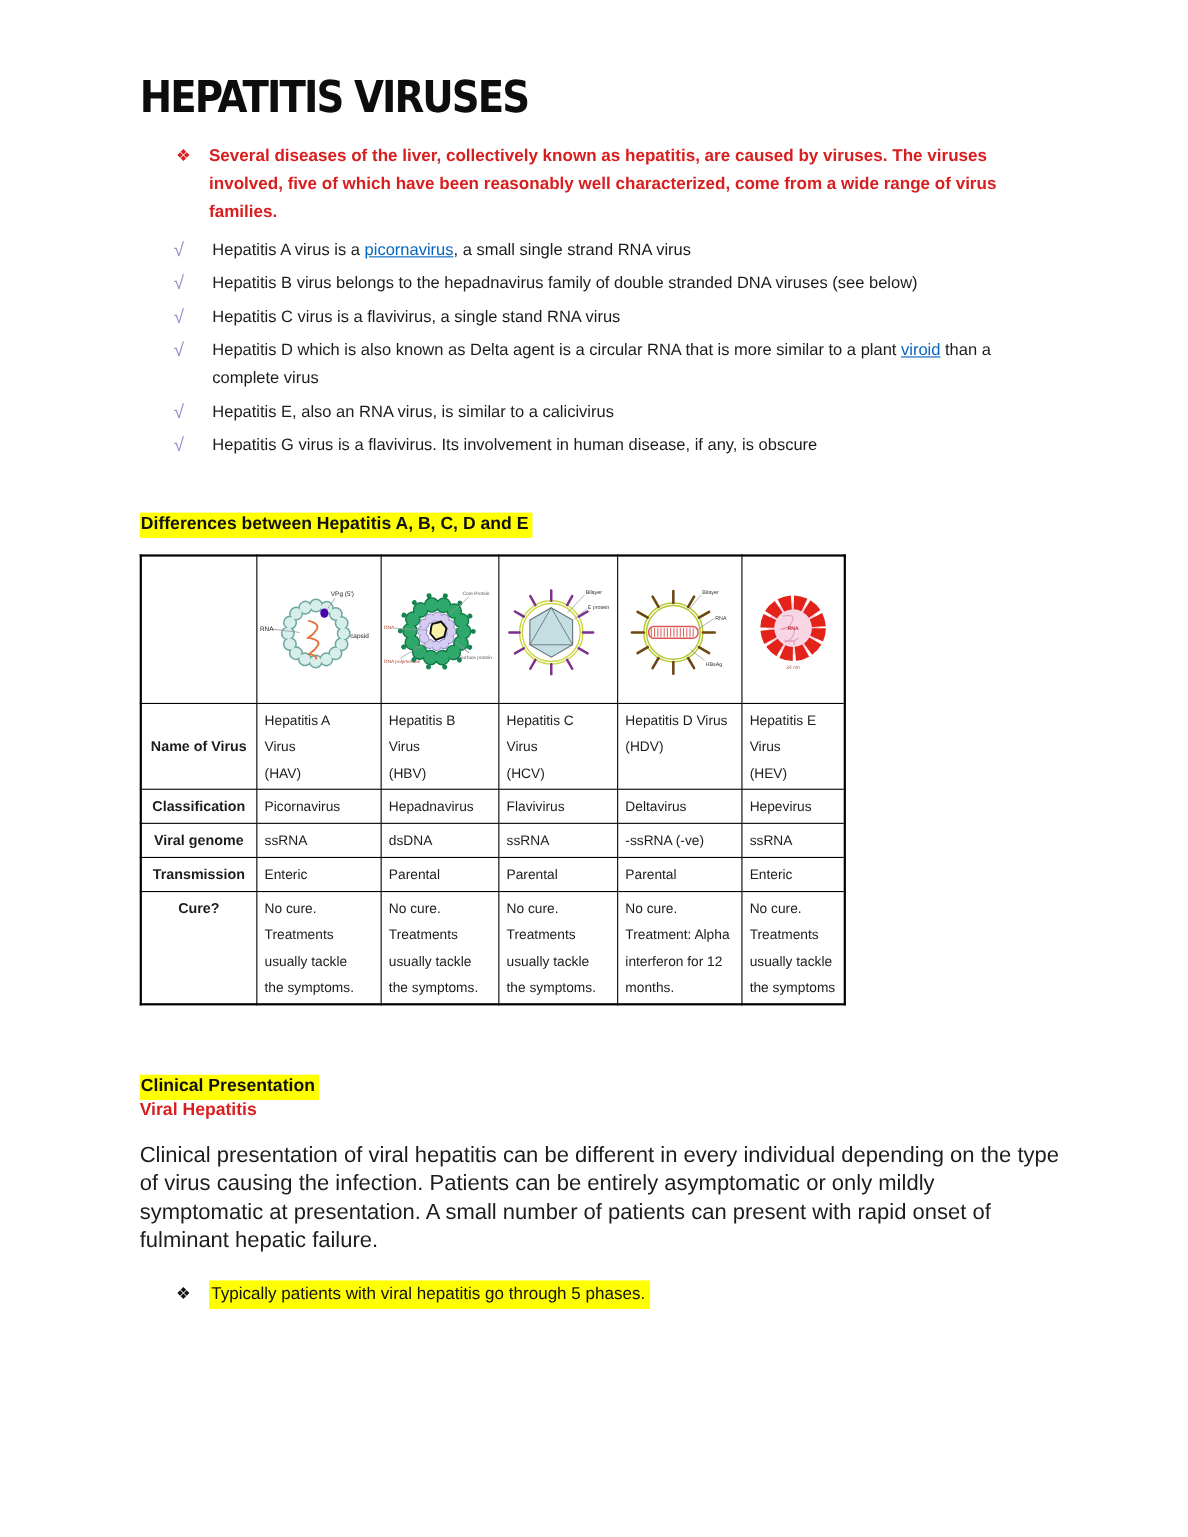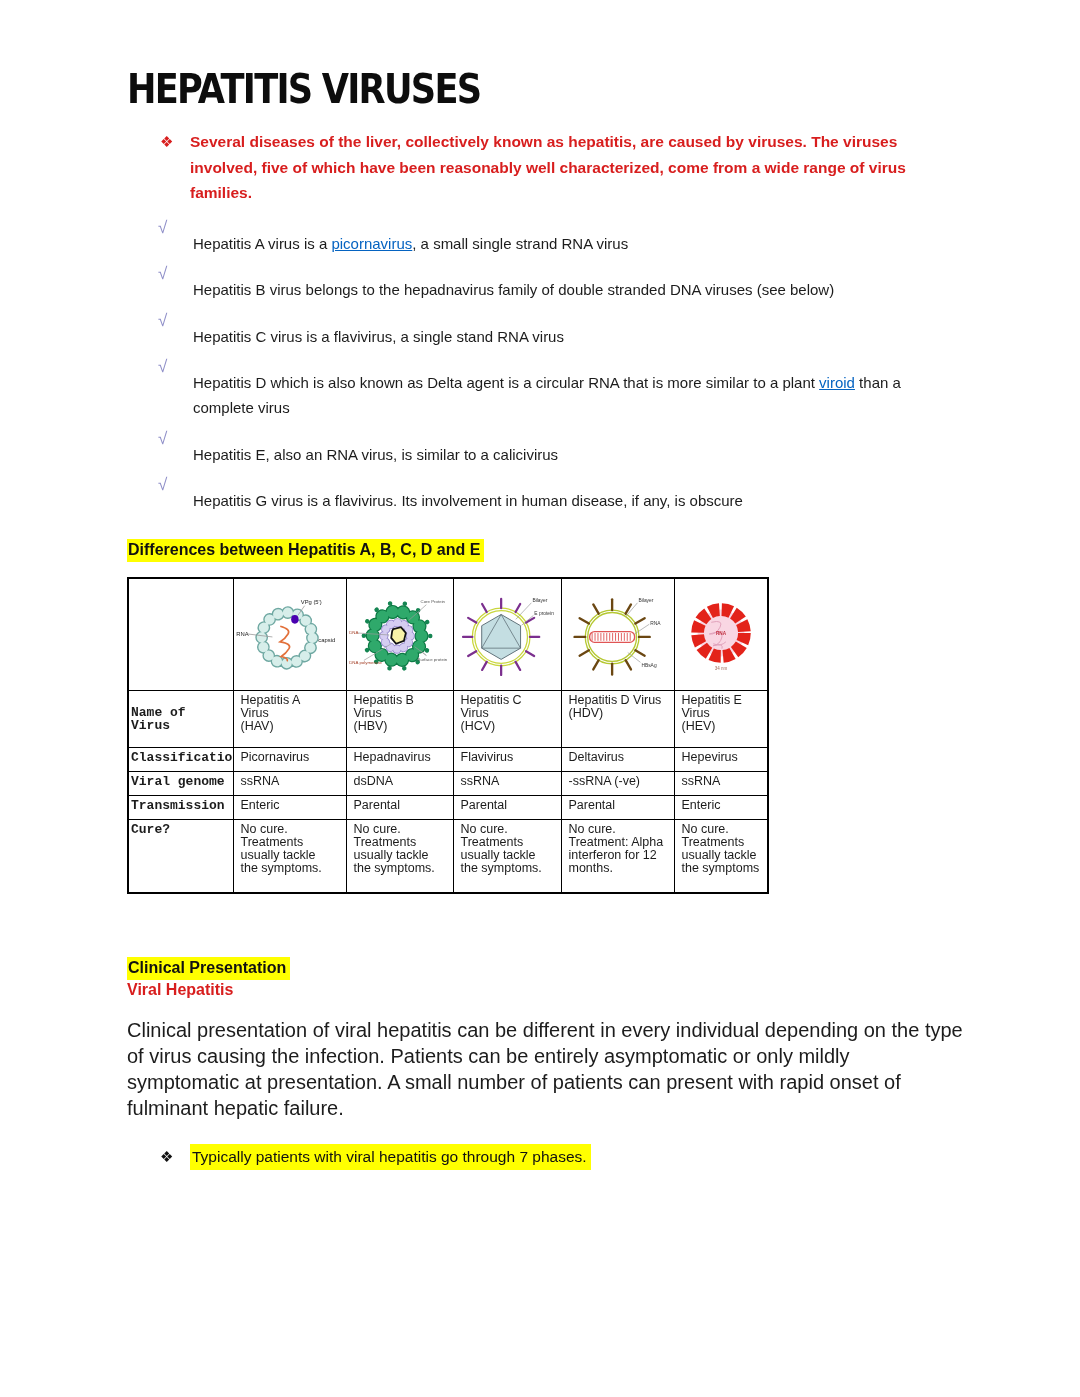--- a/index.html
+++ b/index.html
@@ -16,35 +16,35 @@
     white-space:nowrap;
   }
   .intro { display:flex; margin:18px 0 0; }
   .diamond { flex:none; margin-left:33px; width:30px; font-size:15px; line-height:25.5px; }
   .diamond.red { color:#d81e1e; }
   .diamond.black { color:#111; }
   .intro-text { width:768px; color:#d81e1e; font-weight:bold; font-size:15.5px; line-height:25.5px; }
   .checklist { list-style:none; margin:9px 0 0; padding:0; }
   .check-item { display:flex; margin-bottom:5.5px; }
   .check-mark { flex:none; margin-left:31px; width:35px; color:#8f8fc8; font-size:17px; line-height:25px; }
-  .check-text { width:770px; font-size:15px; line-height:25px; color:#1c1c1c;margin-top:16px; }
+  .check-text { width:770px; font-size:15px; line-height:25px; color:#1c1c1c; }
   .doc-link { color:#0563c1; text-decoration:underline; cursor:pointer; }
   .hl-heading {
     display:block; width:fit-content; background:#ffff00; color:#111;
     font-weight:bold; font-size:16px; line-height:20px; padding:1px 4px 2px 1px;
   }
-  .diff-heading { margin-top:26px; }
+  .diff-heading { margin-top:49px; }
   .clinical-heading { margin-top:63px;text-align:center; }
   .virus-table { border-collapse:collapse; table-layout:fixed; width:640px; margin-top:15px; border:2px solid #000; }
   .virus-table td, .virus-table th {
     border:1px solid #000; vertical-align:top; text-align:left;
-    font-size:12.5px; line-height:13px; white-space:pre-line; overflow:hidden;
+    font-size:12.5px; line-height:24px; white-space:pre-line; overflow:hidden;
   }
   .virus-table td { padding:3px 3px 2px 7px; font-weight:normal; }
-  .virus-table th { font-weight:bold; text-align:left; padding:3px 2px; font-size:13px;font-family:Liberation Mono, monospace; }
+  .virus-table th { font-weight:bold; text-align:center; padding:3px 2px; font-size:13px; }
   .virus-table th.vmid { vertical-align:middle; }
   .virus-table td.diag { padding:1px; text-align:center; vertical-align:middle; }
   .virus-table td.diag svg { display:block; margin:0 auto; }
   .red-sub { color:#d81e1e; font-weight:bold; font-size:16px; line-height:20px; }
   .body-para { width:840px; margin:17px 0 0; font-size:20px; line-height:26px; }
   .phases { display:flex; margin-top:23px; }
   .phase-text { background:#ffff00; padding:1px 4px 2px 2px; font-size:15.5px; line-height:23px; font-weight:normal; color:#111; }
   svg text { font-family:"Liberation Sans", sans-serif; }
 </style>
 </head>
@@ -263,16 +263,16 @@
     </table>
 
   <div class="hl-heading clinical-heading">Clinical Presentation</div>
 
   <div class="red-sub">Viral Hepatitis</div>
 
   <p class="body-para">Clinical presentation of viral hepatitis can be different in every individual depending on the type of virus causing the infection. Patients can be entirely asymptomatic or only mildly symptomatic at presentation. A small number of patients can present with rapid onset of fulminant hepatic failure.</p>
 
   <div class="phases">
     <span class="diamond black">❖</span>
-    <span class="phase-text">Typically patients with viral hepatitis go through 7 phases.</span>
+    <span class="phase-text">Typically patients with viral hepatitis go through 5 phases.</span>
   </div>
 
 </div>
 
 </body></html>

